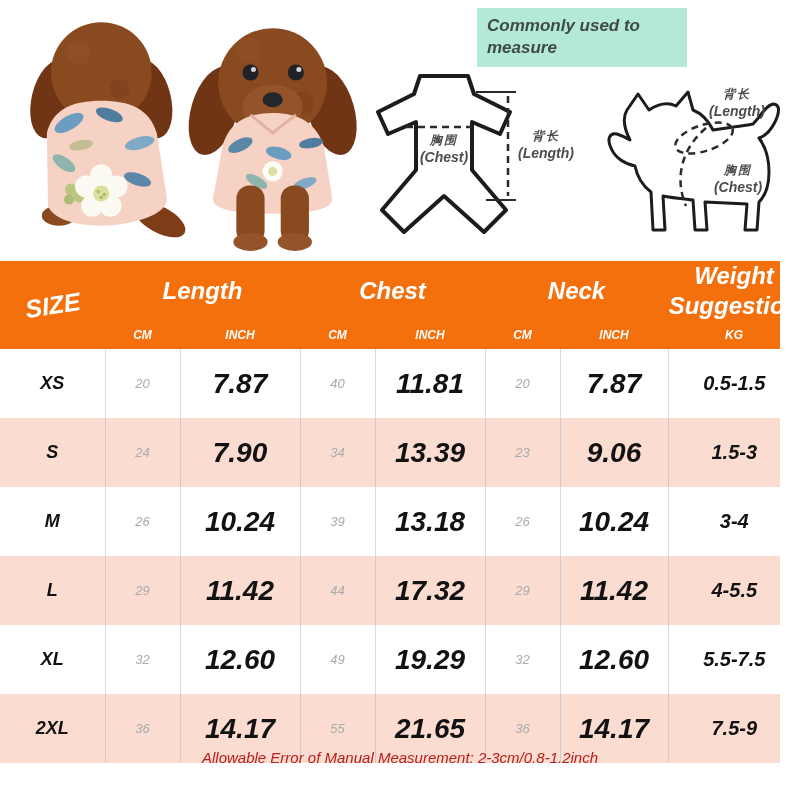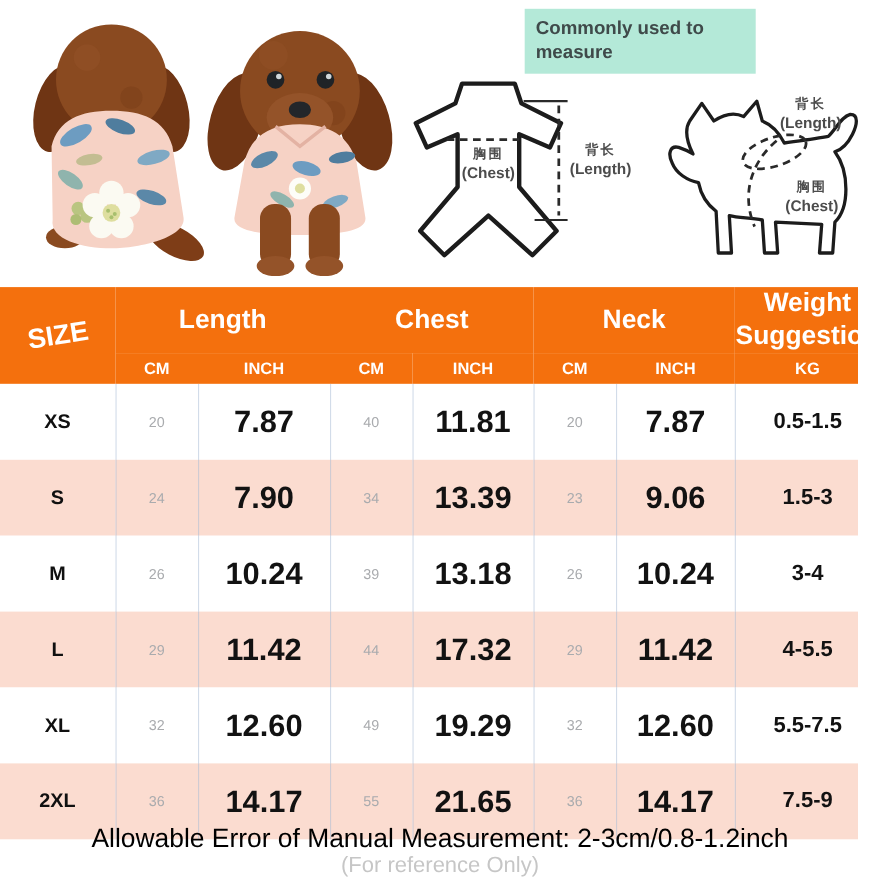--- a/index.html
+++ b/index.html
@@ -1,18 +1,18 @@
 <!DOCTYPE html>
 <html><head>
 <meta charset="utf-8">
 <style>
   html,body { margin:0; padding:0; background:#ffffff; }
   .canvas {
     position:relative; width:780px; height:800px; background:#ffffff;
-    font-family:"Liberation Sans", sans-serif; overflow:hidden;
+    font-family:"Liberation Sans", sans-serif; overflow:hidden;font-style:italic;
   }
 
   
   .dogs-svg { position:absolute; left:8px; top:2px; width:364px; height:252px; }
 
   .banner {
     position:absolute; left:477px; top:8px; width:190px;
     background:#b4e9d8; color:#3f4a4a;
     font-size:17px; font-weight:bold; line-height:1.32; padding:7px 10px;
   }
@@ -38,35 +38,35 @@
   .tick { stroke:#2a2a2a; stroke-width:2; }
 
   
   table.grid {
     position:absolute; left:0; top:261px; width:800px;
     border-collapse:collapse; table-layout:fixed;
   }
   table.grid th, table.grid td { padding:0; text-align:center; vertical-align:middle; }
   thead th { background:#f4700d; color:#ffffff; font-weight:bold; }
   tr.main-row th { height:44px; font-size:24px; }
-  tr.sub-row th  { height:28px; font-size:15px; }
+  tr.sub-row th  { height:28px; font-size:12px; }
   .size-th span { display:inline-block; transform:rotate(-9deg); font-size:25px; }
   .weight-th { font-size:15px; line-height:1.25; }
   tbody tr { height:69px; background:#ffffff; }
   tbody tr.alt { background:#fbdcd0; }
   tbody tr > *:not(:first-child) { border-left:1px solid rgba(165,185,212,0.5); }
   tbody th.size-cell { font-size:18px; font-weight:bold; color:#101010; }
   td.cm   { color:#a9abae; font-size:13px; font-weight:400; }
   td.inch { color:#121212; font-size:28px; font-weight:700; }
   td.kg   { color:#121212; font-size:20px; font-weight:700; }
 
   
   .footer-line1 {
     position:absolute; left:0; top:749px; width:800px; text-align:center;
-    font-size:24px; color:#000000;
+    font-size:15px; color:#b91c1c;
   }
   .footer-line2 {
     position:absolute; left:0; top:776px; width:800px; text-align:center;
     font-size:20px; color:#c6c6c6;
   }
 </style>
 </head>
 <body>
 
 <div class="canvas">
@@ -256,15 +256,14 @@
         <td class="cm">55</td>
         <td class="inch">21.65</td>
         <td class="cm">36</td>
         <td class="inch">14.17</td>
         <td class="kg">7.5-9</td>
       </tr>
     </tbody>
   </table>
 
   <div class="footer-line1">Allowable Error of Manual Measurement: 2-3cm/0.8-1.2inch</div>
-  <div class="footer-line2">(For reference Only)</div>
 
 </div>
 
 </body></html>

